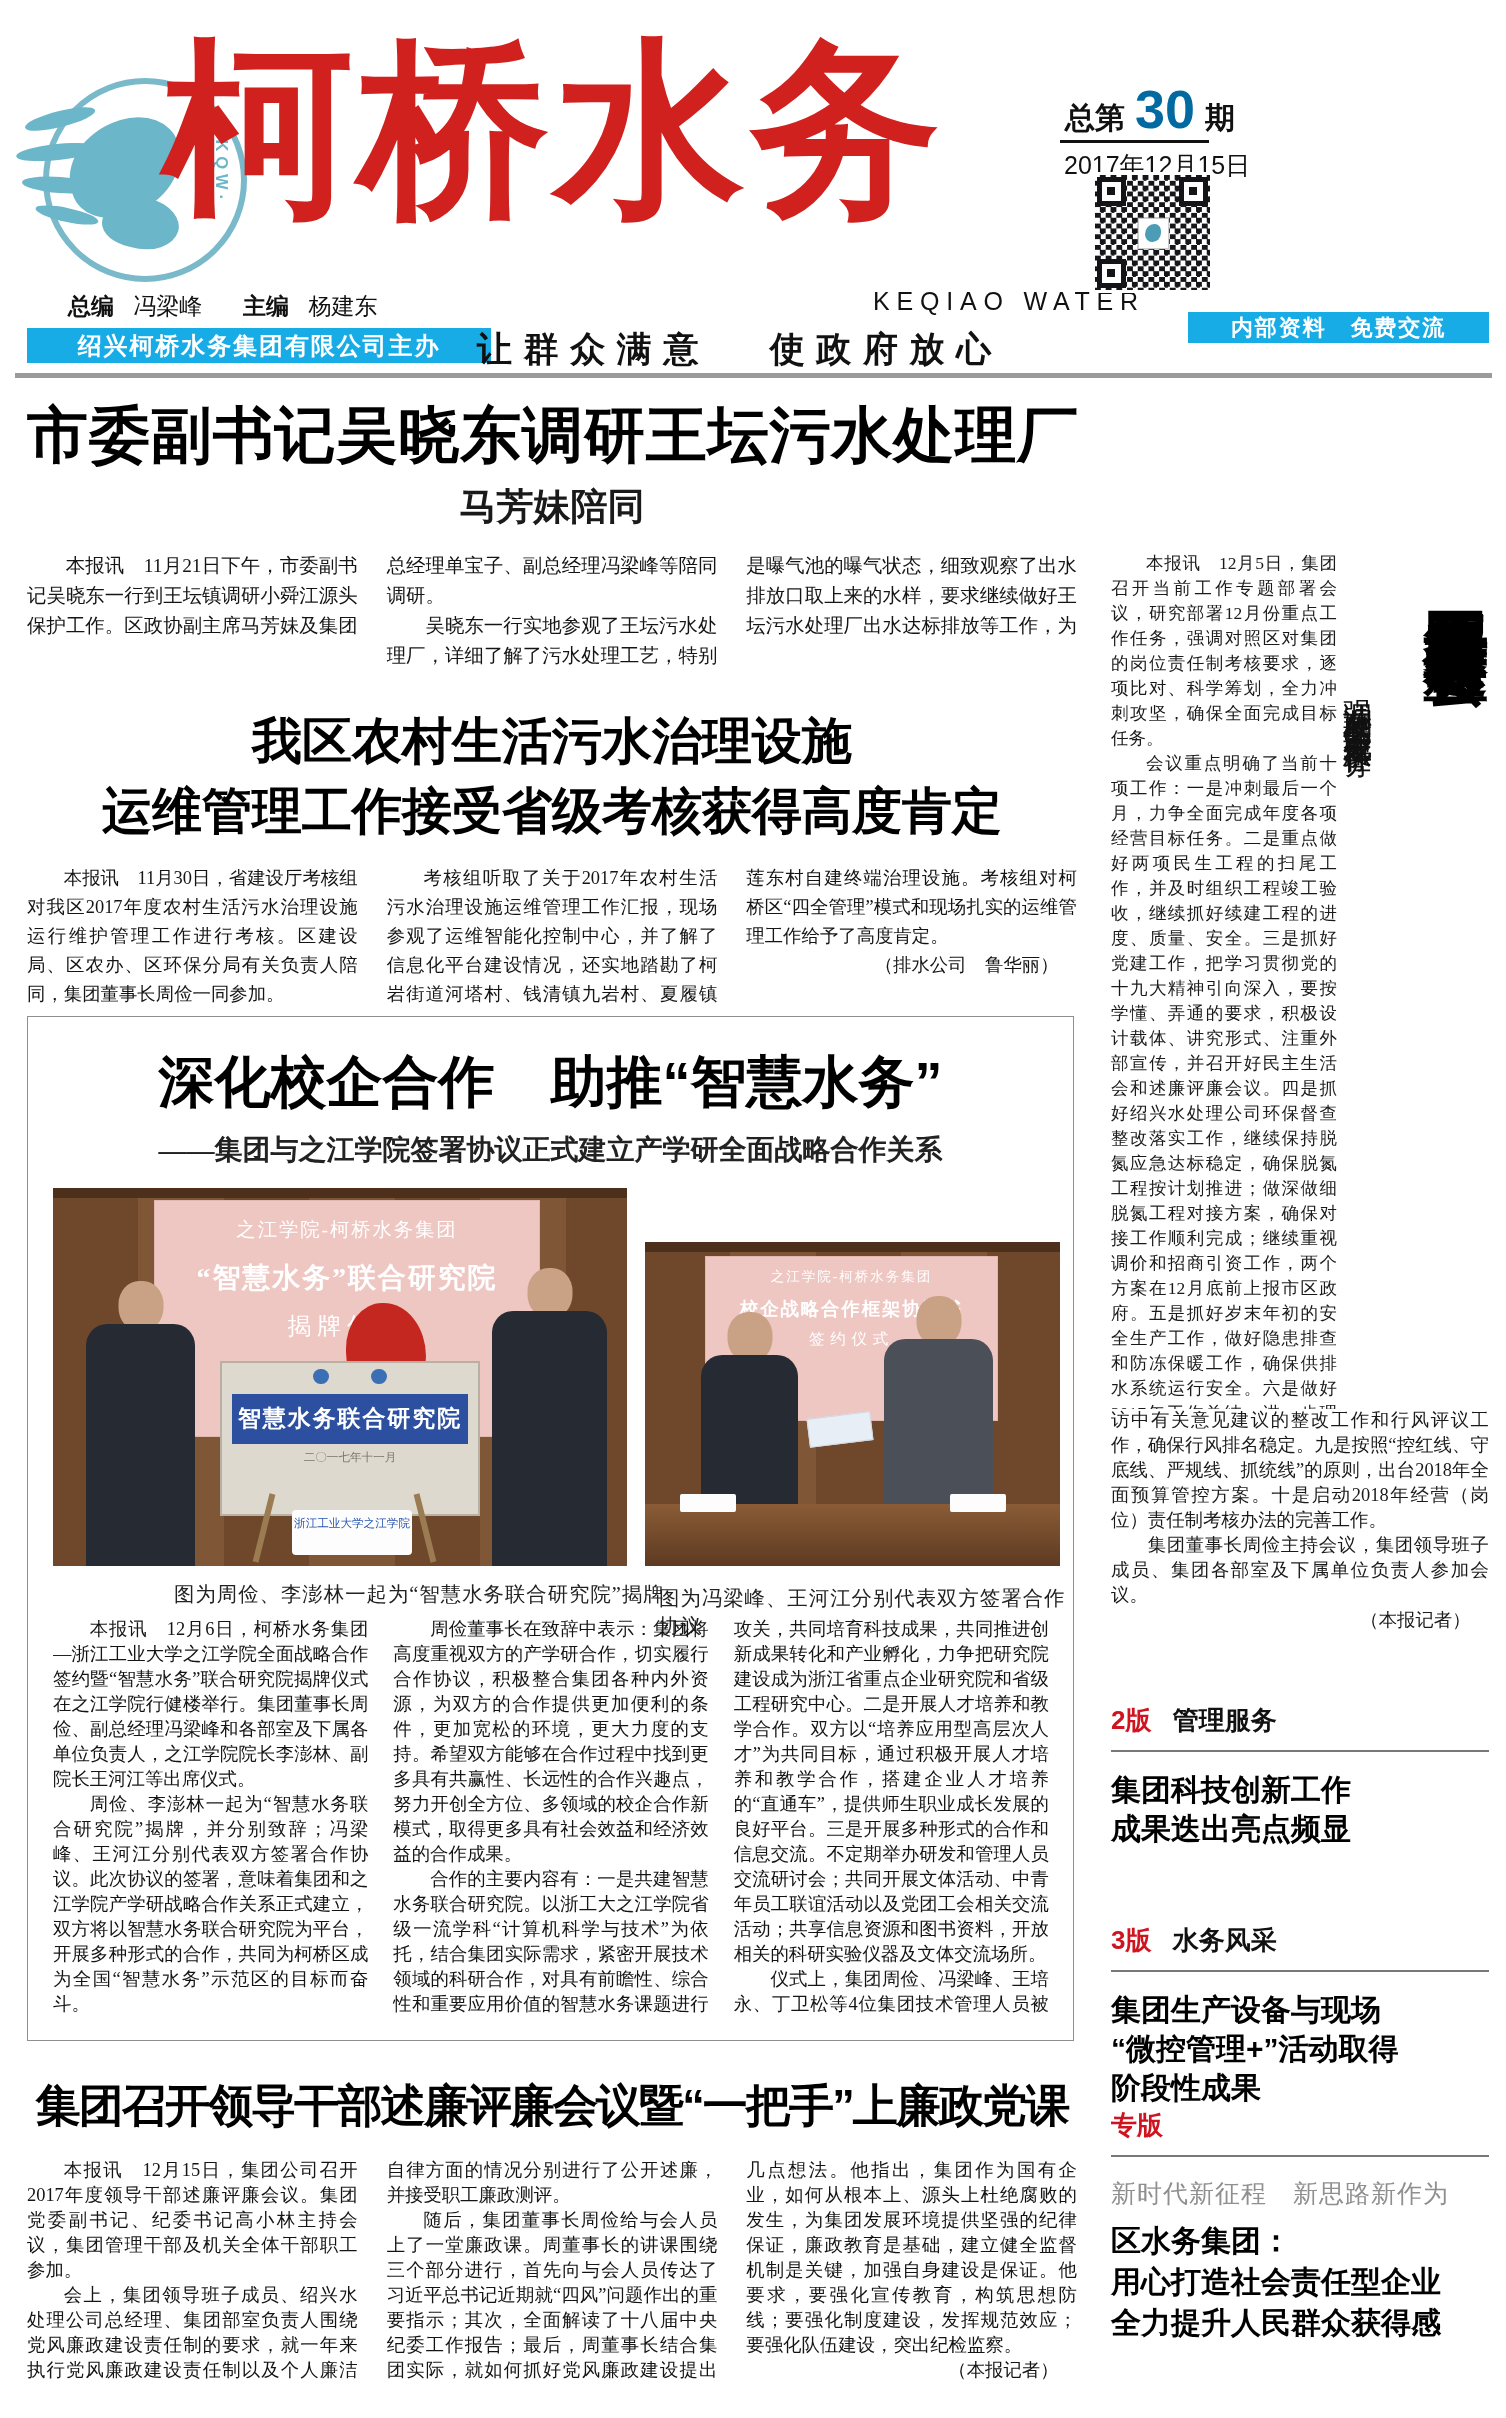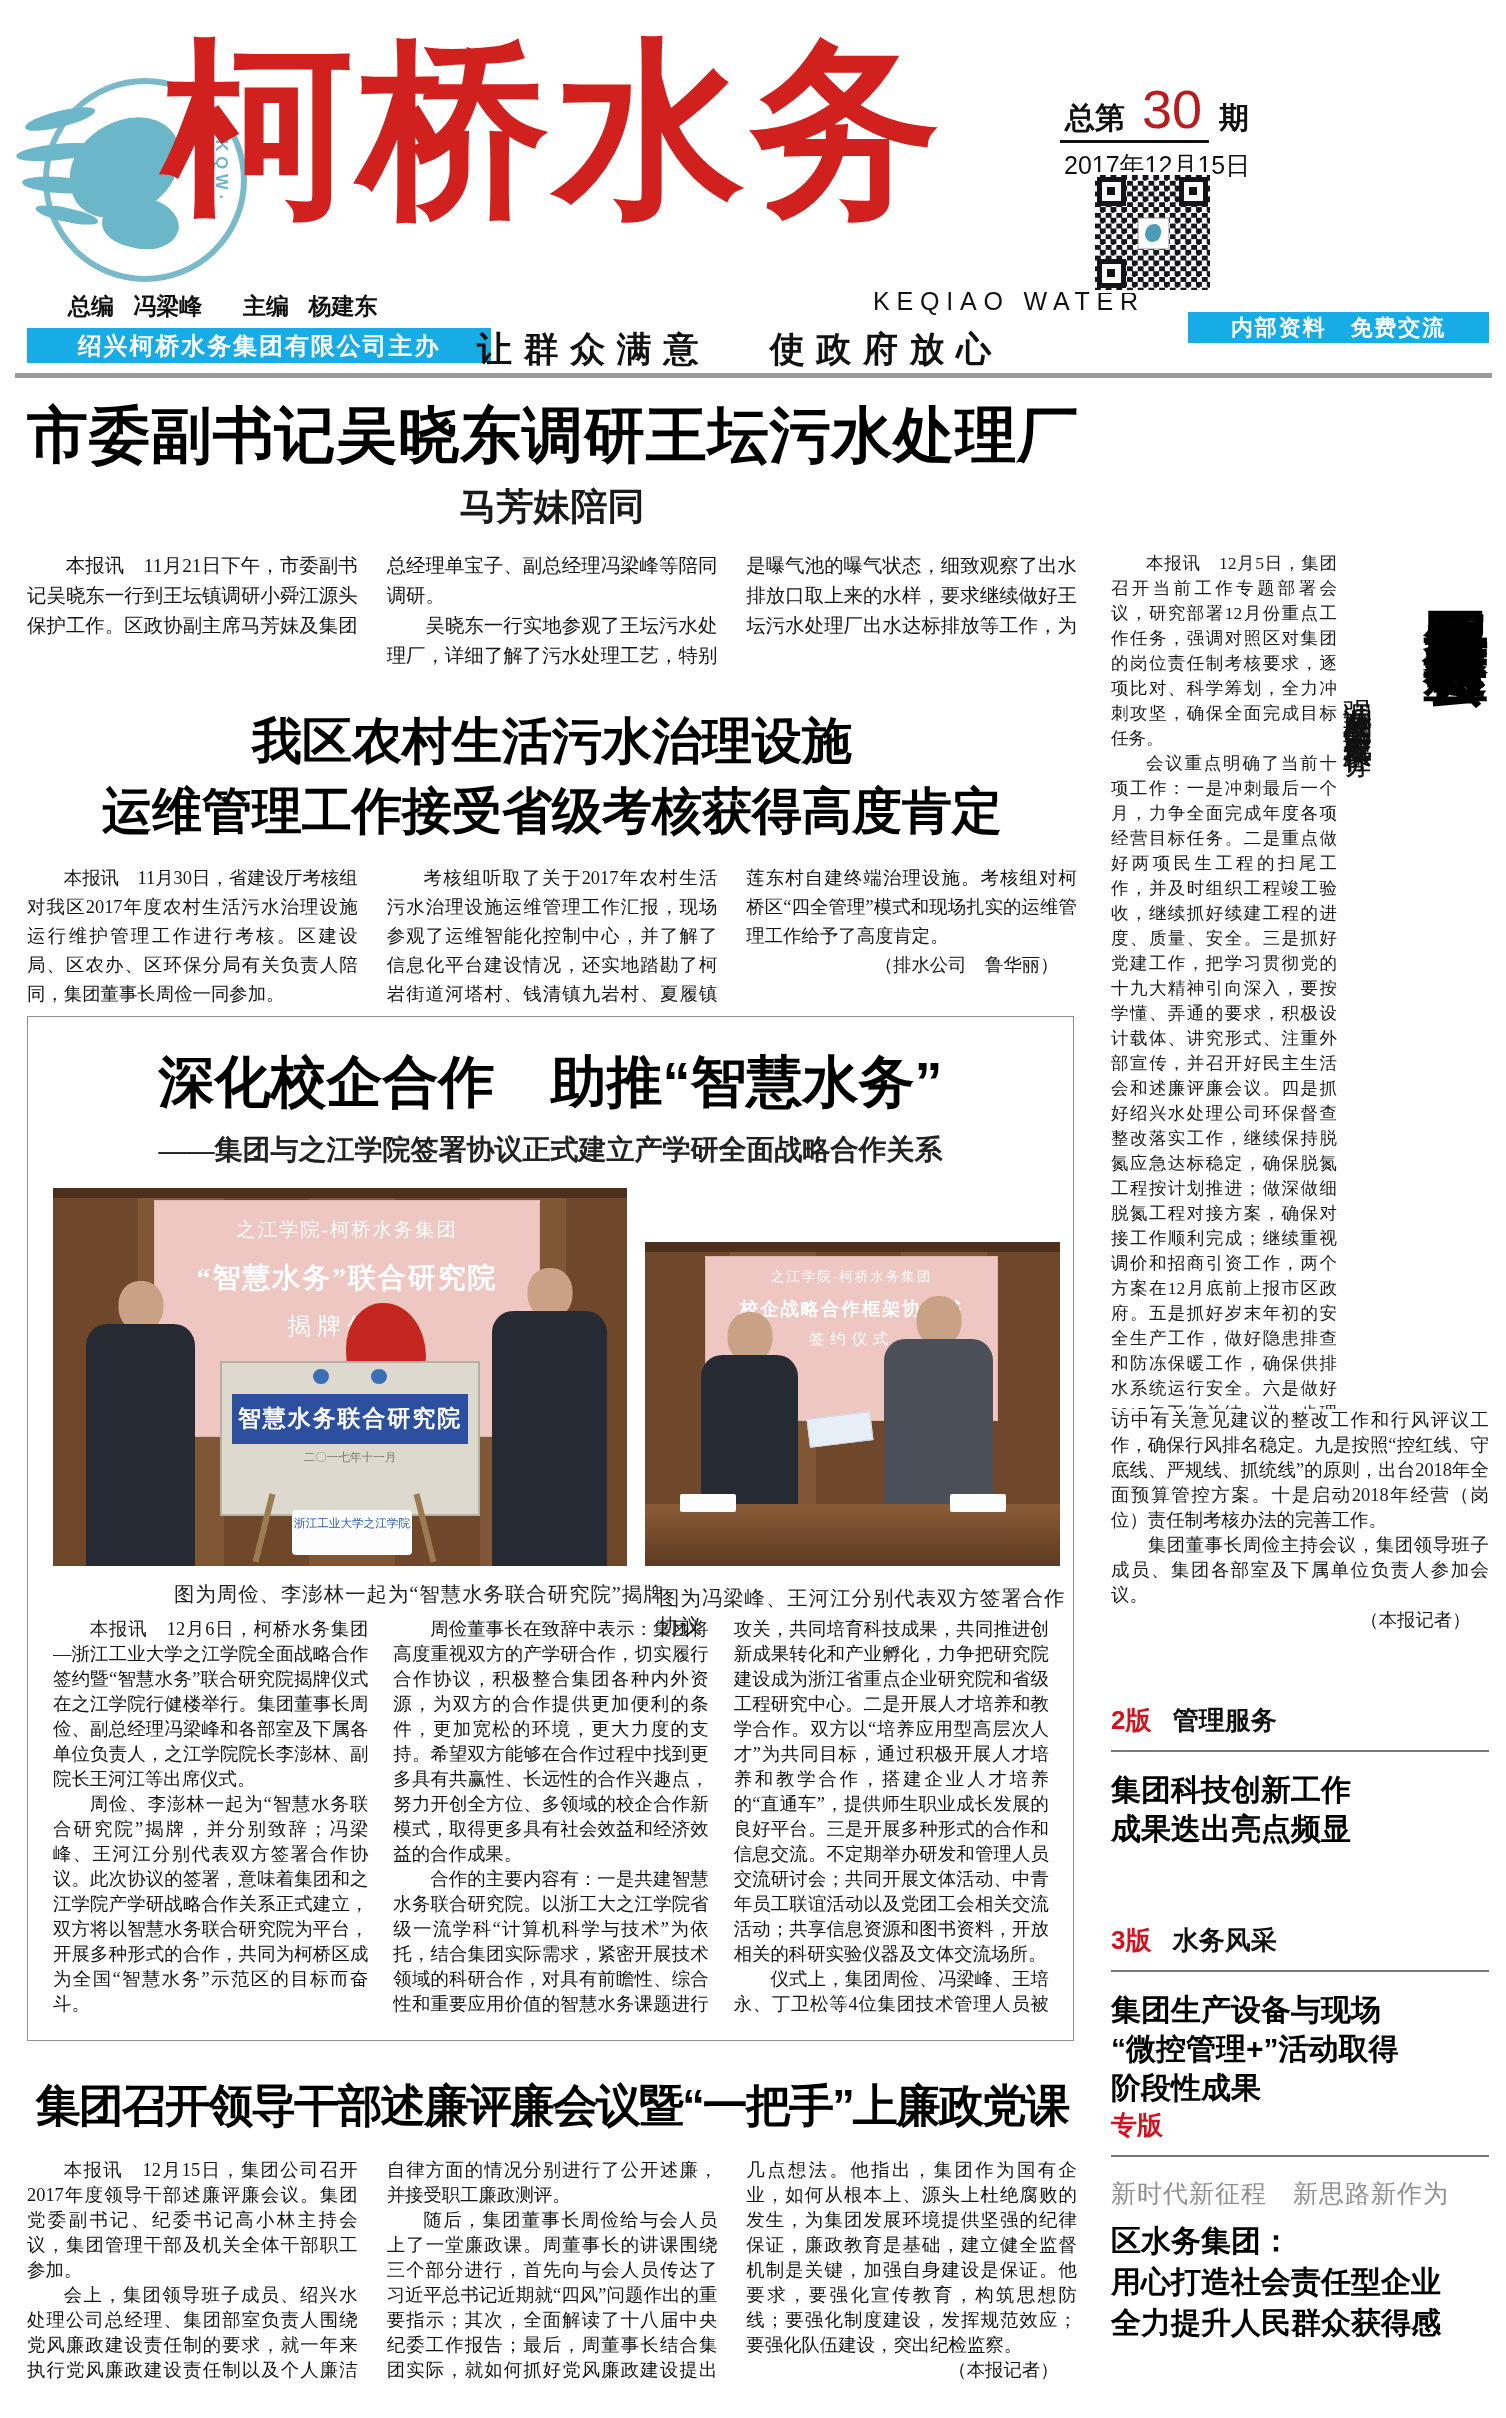--- a/index.html
+++ b/index.html
@@ -17,29 +17,29 @@
   .sp4{left:-27px;top:93px;width:76px;height:15.5px;transform:rotate(4deg);}
   .sp5{left:-13.6px;top:124px;width:64px;height:13.6px;transform:rotate(12deg);}
   .sp6{left:54px;top:113px;width:76px;height:52px;border-radius:50% 50% 60% 40%;transform:rotate(16deg);}
   .kqw{position:absolute;right:9.7px;top:45px;writing-mode:vertical-rl;color:#6cb6c9;font-weight:bold;
        font-size:16.5px;letter-spacing:4.9px;font-family:"Liberation Sans","DejaVu Sans",sans-serif;}
   .mast-title{left:163px;top:27px;width:805px;font-size:190px;line-height:1.1;font-weight:bold;
               color:#d0211f;letter-spacing:5.8px;white-space:nowrap;}
   .mast-en{left:873px;top:287px;font-size:25px;letter-spacing:6.8px;color:#111;}
   .editors{left:68px;top:291px;font-size:23px;color:#111;}
   .editors b{margin-right:13.6px;text-align:right;}
-  .editors .nm{margin-right:35px;font-weight:bold;}
+  .editors .nm{margin-right:35px;font-weight:normal;}
   .org-bar{left:27px;top:328px;width:464px;height:35px;background:#18ace6;color:#fff;font-weight:bold;
            font-size:24px;line-height:35px;text-align:center;letter-spacing:1.9px;}
   .slogan{left:477px;top:326px;font-size:35px;font-weight:900;color:#111;white-space:nowrap;}
   .slogan .s1{letter-spacing:11.6px;}
   .slogan .s2{letter-spacing:11.6px;margin-left:50px;}
   .issue{left:1065px;top:78px;display:flex;align-items:baseline;color:#111;}
   .issue .pre,.issue .suf{font-size:30px;font-weight:bold;}
-  .issue .num{font-size:54px;font-weight:normal;color:#b91c1c;margin:0 17px;}
+  .issue .num{font-size:54px;font-weight:bold;color:#0369a1;margin:0 10px;}
   .issue-line{left:1060px;top:140px;width:149px;height:2.9px;background:#111;}
   .issue-date{left:1064px;top:149px;font-size:25px;color:#111;}
   .qr{left:1095px;top:175px;width:115px;height:115px;background:
       repeating-conic-gradient(#16161a 0% 25%, #ffffff 0% 50%);
       background-size:10.7px 10.7px;outline:3.9px solid #fff;}
   .fp{position:absolute;width:29px;height:29px;border:5.8px solid #141418;background:#fff;box-sizing:border-box;}
   .fp i{position:absolute;left:4.9px;top:4.9px;width:7.8px;height:7.8px;background:#141418;display:block;}
   .fp.tl{left:1.9px;top:1.9px;} .fp.tr{right:1.9px;top:1.9px;} .fp.bl{left:1.9px;bottom:1.9px;}
   .qr-logo{position:absolute;left:43px;top:43px;width:29px;height:29px;background:#fff;border:1px solid #ccc;}
   .qr-logo i{position:absolute;left:5.8px;top:4.9px;width:16.5px;height:18.4px;background:#4c9cb5;border-radius:60% 40% 55% 45%;display:block;}

